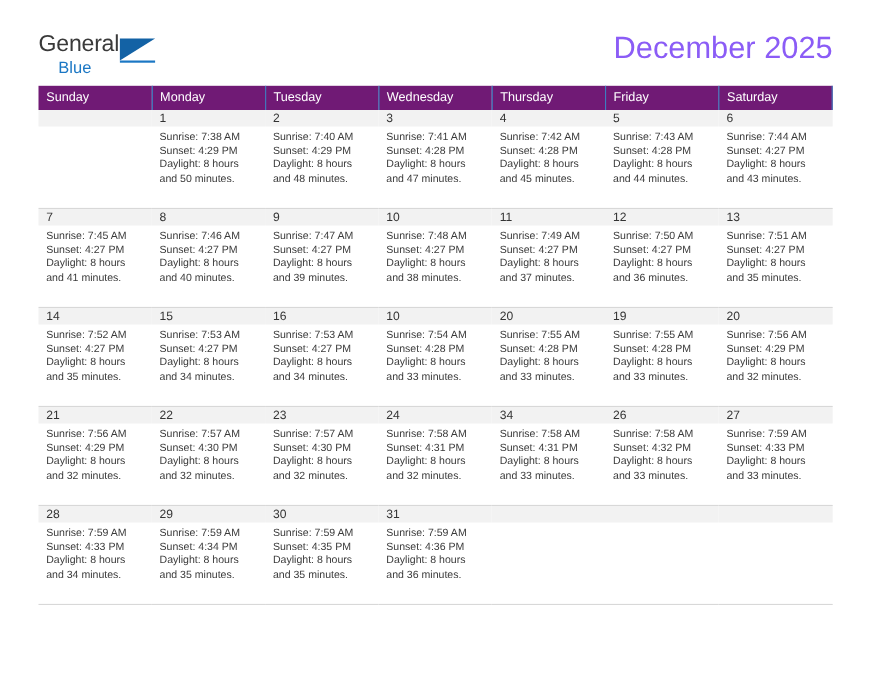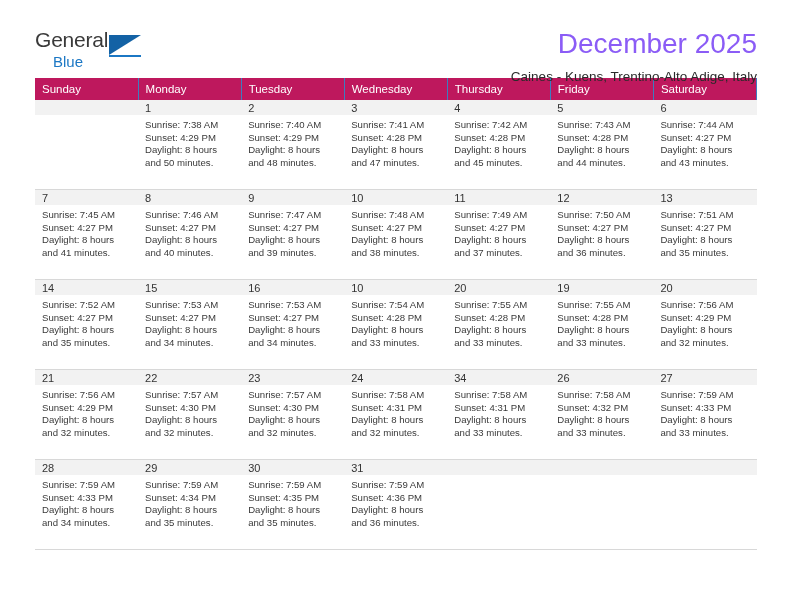--- a/index.html
+++ b/index.html
@@ -67,21 +67,21 @@
   }
 
   
   .calendar {
     margin-top: 6px;
     width: 722px;
     border-collapse: collapse;
     table-layout: fixed;
   }
   .calendar th {
-    background: #be185d;
+    background: #701a75;
     color: #ffffff;
     font-size: 11.5px;
     font-weight: normal;
     text-align: left;
     padding: 5px 0 5px 7px;
     border-right: 1px solid #3d7dbf;
     height: 22px;
   }
   .calendar td {
     vertical-align: top;
@@ -125,21 +125,20 @@
 
     <div class="logo">
       <span class="logo-general">General</span>
       <span class="logo-triangle"></span>
       <span class="logo-underline"></span>
       <span class="logo-blue">Blue</span>
     </div>
 
     <div class="title-block">
       <div class="cal-title">December 2025</div>
-      <div class="cal-subtitle">Caines - Kuens, Trentino-Alto Adige, Italy</div>
     </div>
 
   </div>
 
   <table class="calendar">
     <thead>
       <tr id="weekday-row">
           <th>Sunday</th>
           <th>Monday</th>
           <th>Tuesday</th>

